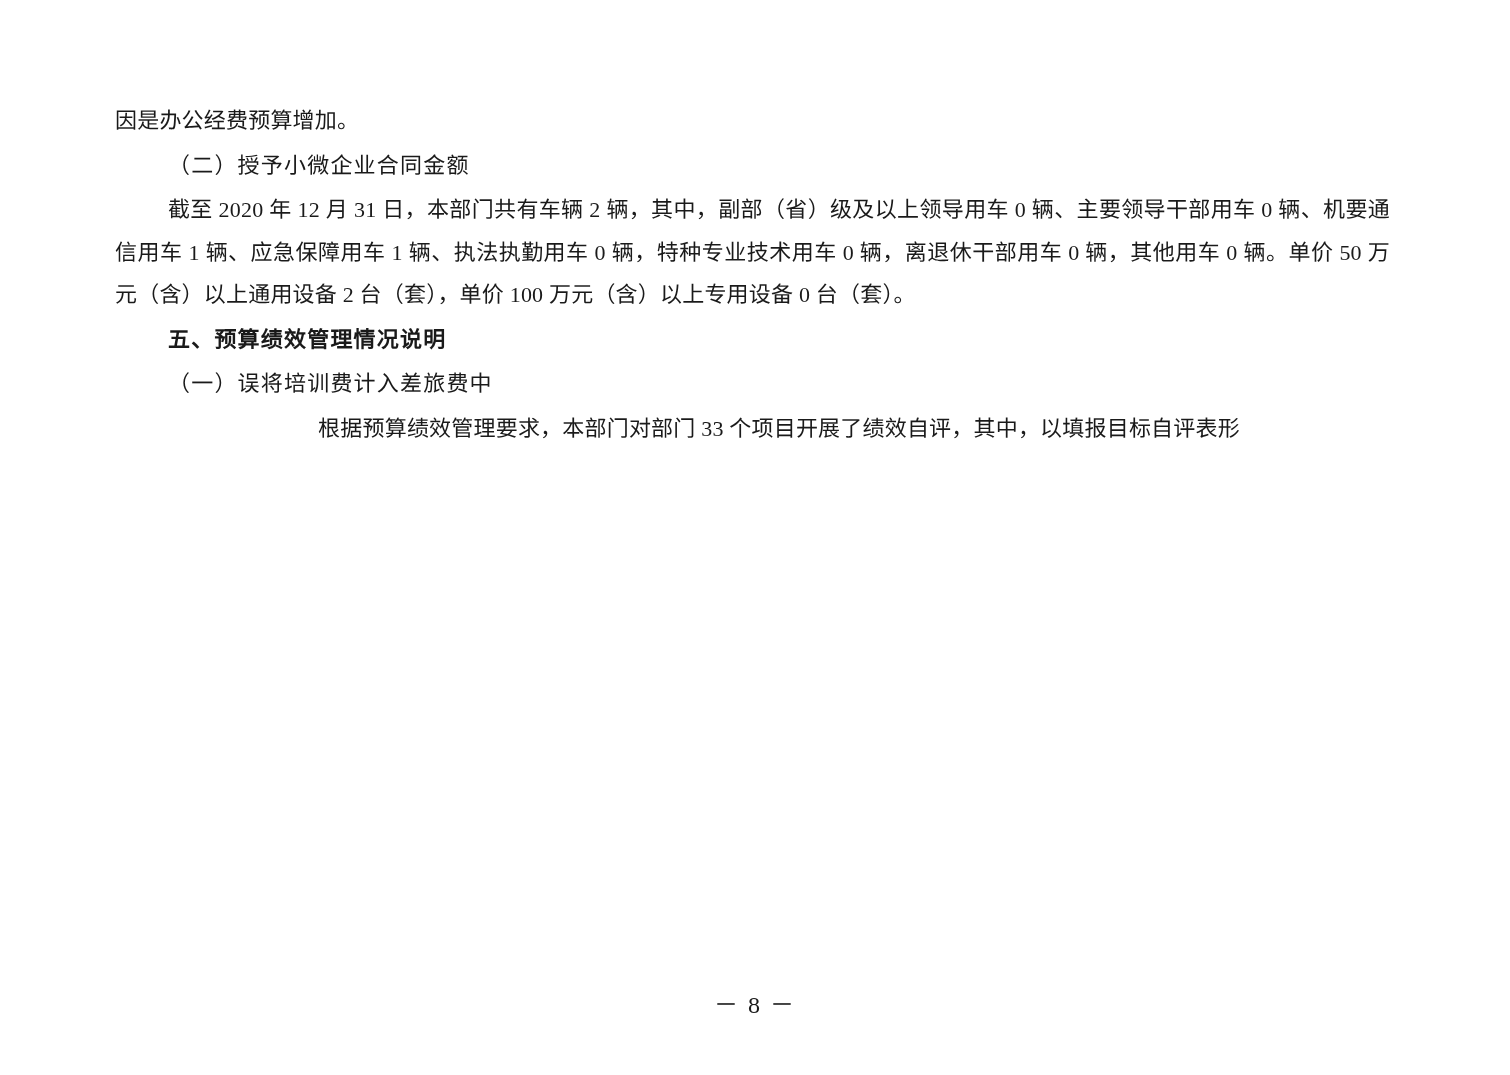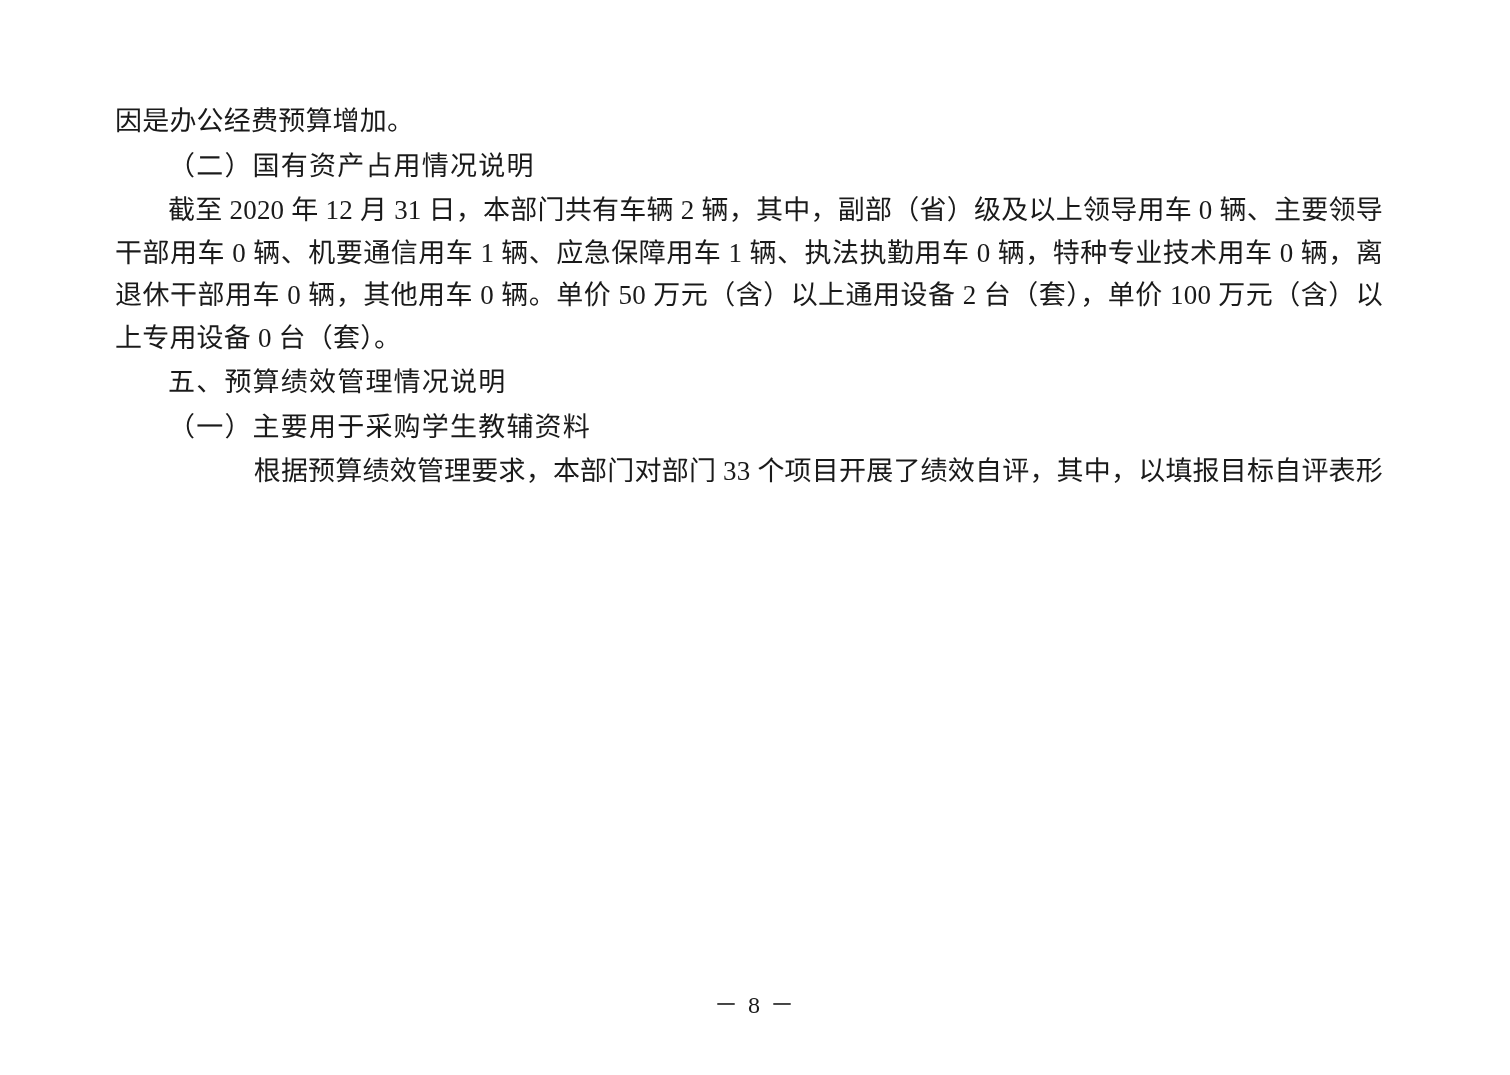--- a/index.html
+++ b/index.html
@@ -16,42 +16,42 @@
     font-family: "Liberation Serif", "DejaVu Serif", serif;
     color: #1a1a1a;
   }
   .content {
     position: absolute;
     left: 115px;
     top: 100px;
     width: 1275px;
   }
   p {
-    margin: 0 7px 2px 0;
-    font-size: 27px;
+    margin: 0 0 2px 0;
+    font-size: 22px;
     line-height: 42.5px;
     text-align: justify;
     text-justify: inter-ideograph;
     letter-spacing: 0.2px;
     white-space: pre-wrap;
   }
   p.indent {
     text-indent: 53px;
   }
   p.heading {
     text-indent: 53px;
-    font-weight: normal;
+    font-weight: bold;
     letter-spacing: 1.2px;
   }
   p.sub-heading {
     text-indent: 53px;
     letter-spacing: 1.2px;
   }
   .last-line {
-    text-align: right;
+    text-align: center;
   }
   .page-number {
     position: absolute;
     left: 0;
     right: 0;
     top: 985px;
     text-align: center;
     font-size: 24px;
     font-family: "Liberation Serif", "DejaVu Serif", serif;
     letter-spacing: 2px;
@@ -60,28 +60,28 @@
 </style>
 </head>
 <body>
 
 <div class="page">
   <div class="content">
 
     <p class="plain">因是办公经费预算增加。</p>
 
 
-    <p class="sub-heading">（二）国有资产占用情况说明</p>
+    <p class="sub-heading">（二）授予小微企业合同金额</p>
 
     <p class="indent">截至 2020 年 12 月 31 日，本部门共有车辆 2 辆，其中，副部（省）级及以上领导用车 0 辆、主要领导干部用车 0 辆、机要通信用车 1 辆、应急保障用车 1 辆、执法执勤用车 0 辆，特种专业技术用车 0 辆，离退休干部用车 0 辆，其他用车 0 辆。单价 50 万元（含）以上通用设备 2 台（套），单价 100 万元（含）以上专用设备 0 台（套）。</p>
 
 
 
     <p class="heading">五、预算绩效管理情况说明</p>
 
-    <p class="sub-heading">（一）主要用于采购学生教辅资料</p>
+    <p class="sub-heading">（一）误将培训费计入差旅费中</p>
 
     <p class="indent last-line">根据预算绩效管理要求，本部门对部门 33 个项目开展了绩效自评，其中，以填报目标自评表形</p>
 
   </div>
 
   <div class="page-number">－ 8 －</div>
 </div>
 
 </body></html>

